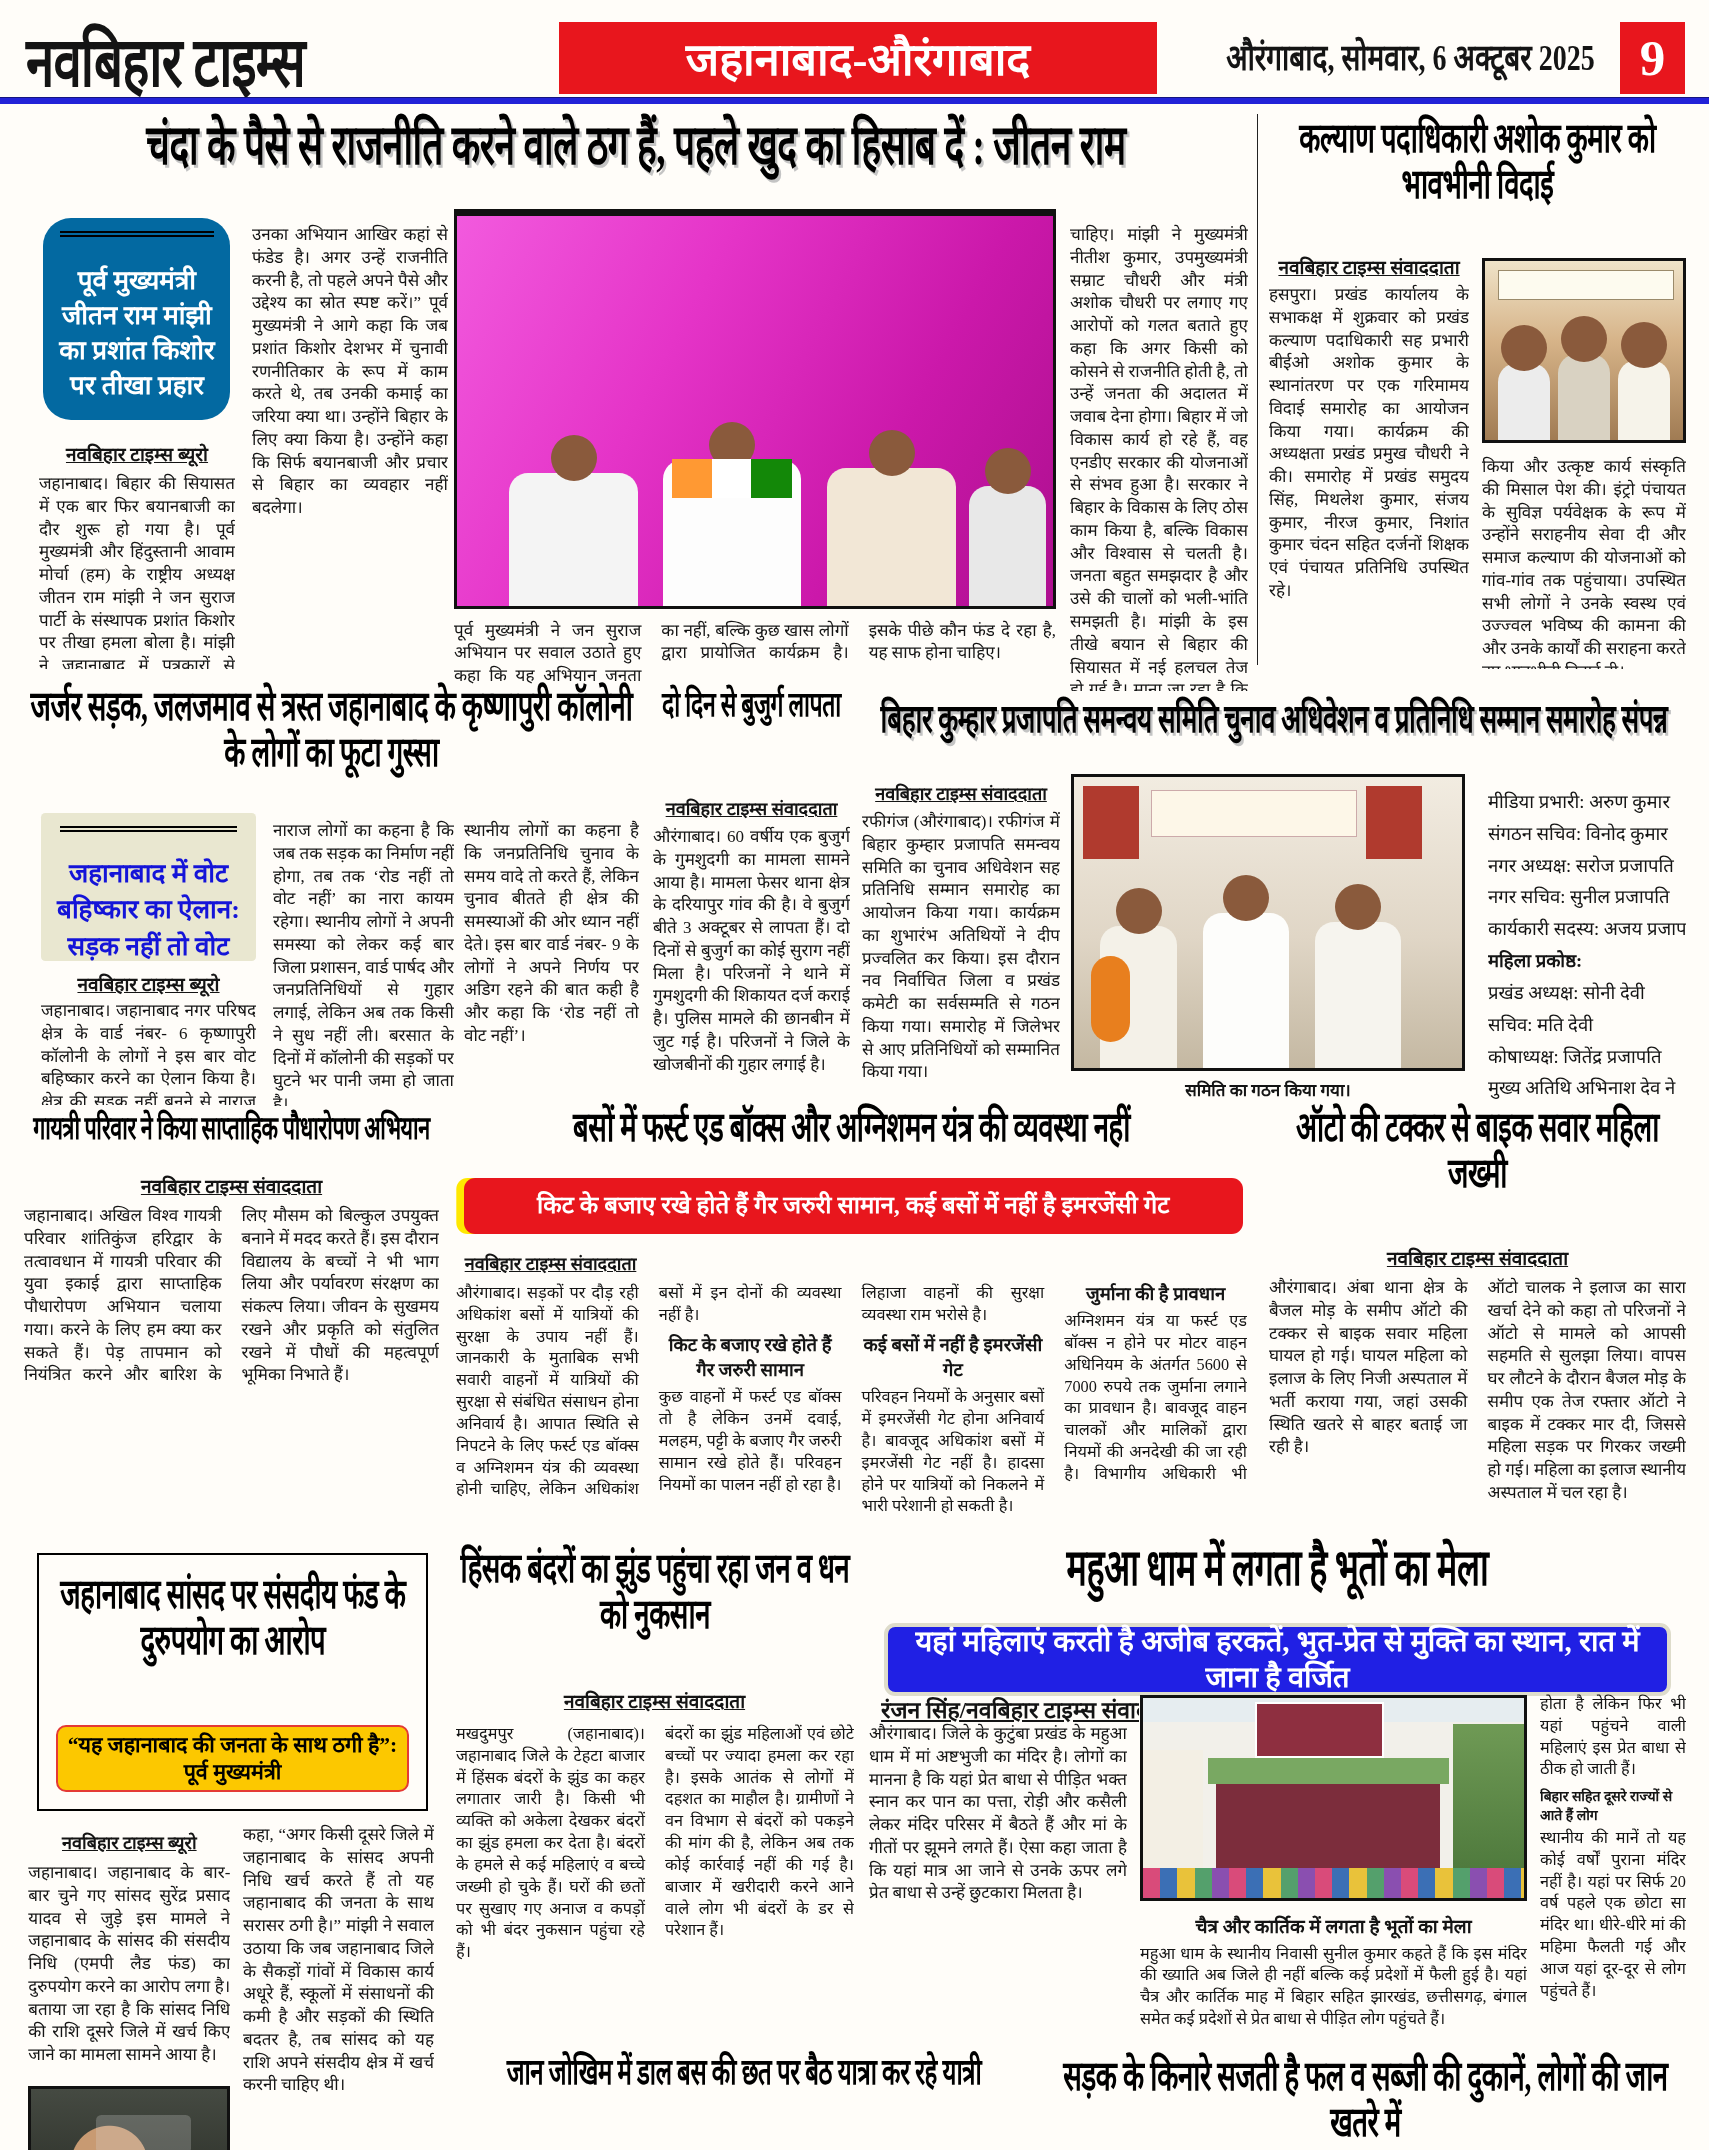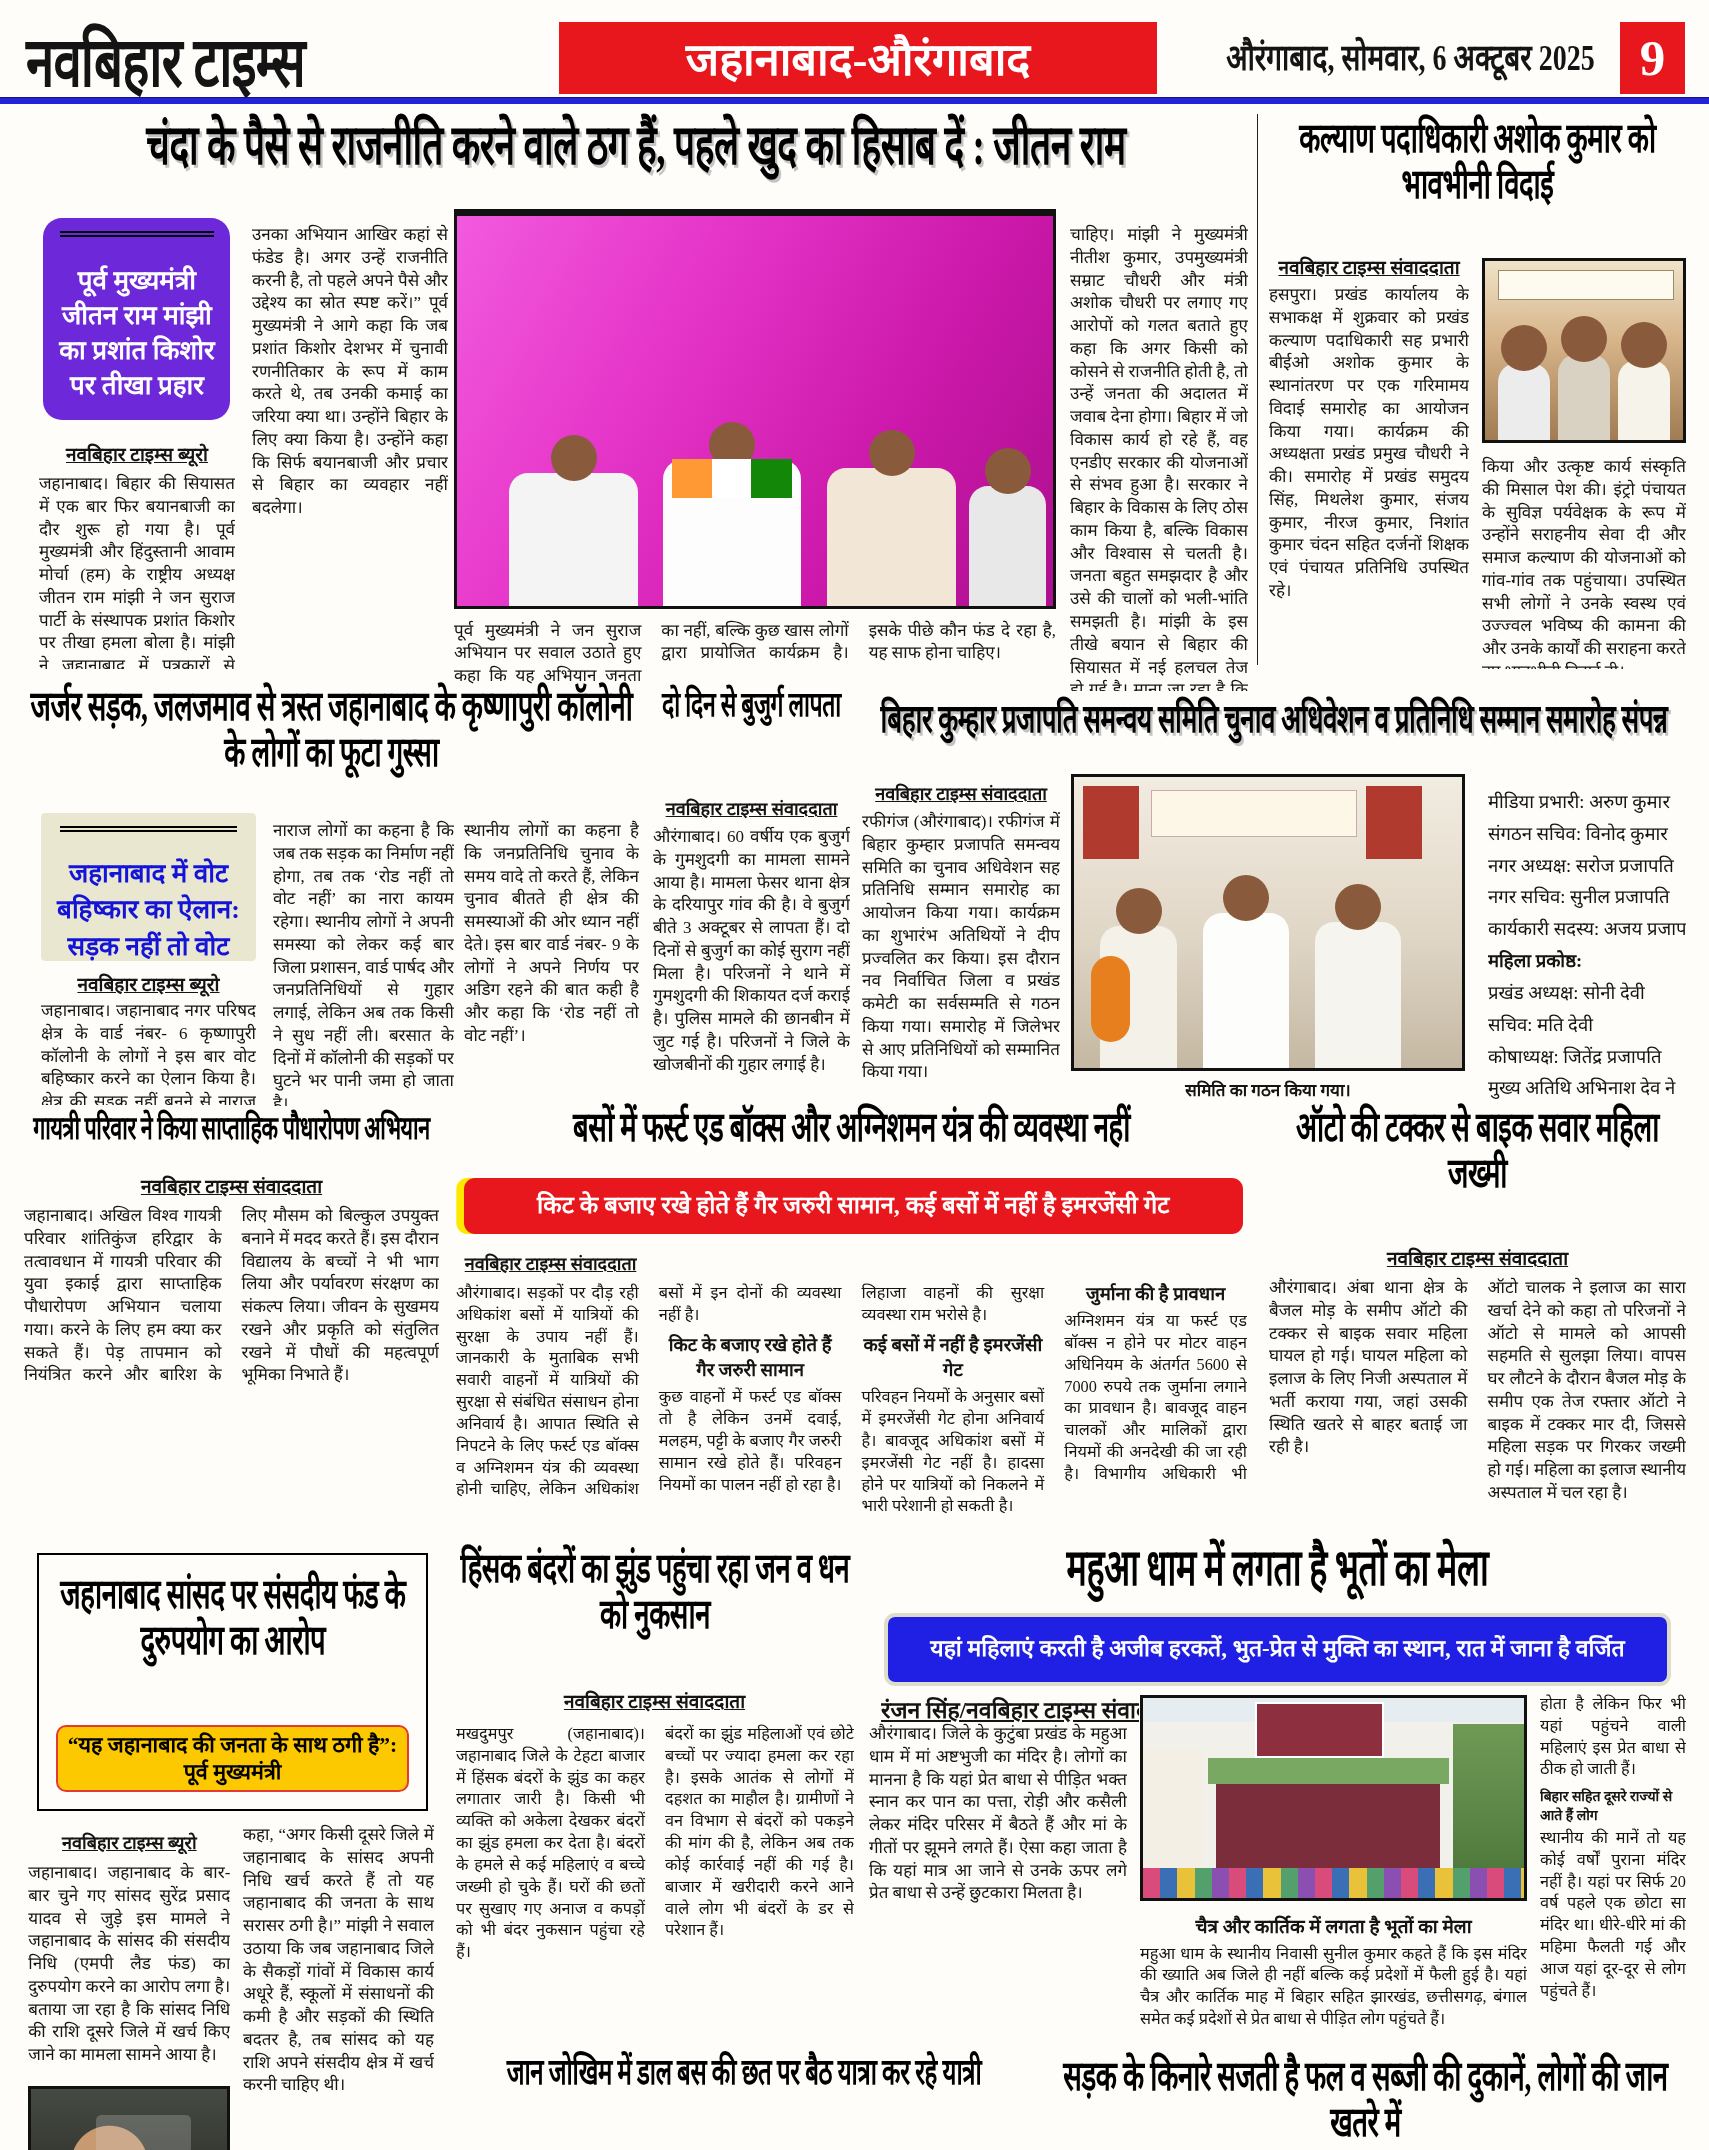--- a/index.html
+++ b/index.html
@@ -14,21 +14,21 @@
 .btxt p{margin:0 0 7.7px}
 .cols2{columns:2;column-gap:20px}
 .cols3{columns:3;column-gap:20px}
 .cols4{columns:4;column-gap:20px}
 .subhead{font-weight:700;text-align:center;font-size:18.5px;margin:5.2px 0 3.4px;break-inside:avoid}
 .photo{border:3.4px solid #111;overflow:hidden;position:absolute}
 .banner{display:flex;align-items:center;justify-content:center;text-align:center;font-weight:700;line-height:1.22;position:absolute}
 .red-banner{background:#e8161d;color:#fff;border-radius:11.2px;box-shadow:-7.7px 0 0 #ffe800}
 .blue-banner{background:#2020e4;color:#fff;border-radius:11.2px;border:4.3px solid #dedccb}
 .yellow-banner{background:#fcc800;color:#000;border-radius:10px;border:2.6px solid #e43a35}
-.kicker{background:#6d28d9;color:#fff;font-weight:700;text-align:center;border-radius:19px;padding:45px 13px 13px;position:absolute;overflow:hidden;line-height:1.35}
+.kicker{background:#0369a1;color:#fff;font-weight:700;text-align:center;border-radius:28px;padding:45px 13px 13px;position:absolute;overflow:hidden;line-height:1.35}
 .kicker::before,.cream-box::before,.notebox::before{content:"";position:absolute;left:9%;top:13px;width:82%;border-top:6.9px double #000}
 .cream-box{background:#e9e7d0;color:#1414d8;font-weight:700;text-align:center;border-radius:4.3px;padding:43px 11.2px 11.2px;position:absolute;overflow:hidden;line-height:1.4}
 .frame{border:2.6px solid #000;position:absolute}
 .vrule{position:absolute;width:1.3px;background:#222}
 .officer{font-size:18.5px;line-height:1.72;white-space:nowrap;overflow:hidden}
 .cap{font-size:17px;line-height:1.32;text-align:justify;overflow:hidden}
 .capc{font-size:17px;font-weight:700;text-align:center;overflow:hidden}
 .mast{font-weight:700;font-size:51px;letter-spacing:-0.9px;transform:scaleY(1.35);transform-origin:0 50%;white-space:nowrap}
 .secbox{background:#e8161d;color:#fff;font-weight:700;display:flex;align-items:center;justify-content:center;font-size:45px;transform-origin:50% 50%;white-space:nowrap}
 .datetxt{font-weight:700;font-size:28px;white-space:nowrap;text-align:center;transform:scaleY(1.3)}
@@ -175,21 +175,21 @@
     <div class="a headline h-lg" style="left:0;top:4.3px;width:398px">हिंसक बंदरों का झुंड पहुंचा रहा जन व धन को नुकसान</div>
     <div class="a byline" style="left:91px;top:148px;width:215px">नवबिहार टाइम्स संवाददाता</div>
     <div class="a btxt cols2" style="left:0;top:183px;width:398px;height:316px;font-size:16.3px">
       <p>मखदुमपुर (जहानाबाद)। जहानाबाद जिले के टेहटा बाजार में हिंसक बंदरों के झुंड का कहर लगातार जारी है। किसी भी व्यक्ति को अकेला देखकर बंदरों का झुंड हमला कर देता है। बंदरों के हमले से कई महिलाएं व बच्चे जख्मी हो चुके हैं। घरों की छतों पर सुखाए गए अनाज व कपड़ों को भी बंदर नुकसान पहुंचा रहे हैं।</p>
       <p>बंदरों का झुंड महिलाओं एवं छोटे बच्चों पर ज्यादा हमला कर रहा है। इसके आतंक से लोगों में दहशत का माहौल है। ग्रामीणों ने वन विभाग से बंदरों को पकड़ने की मांग की है, लेकिन अब तक कोई कार्रवाई नहीं की गई है। बाजार में खरीदारी करने आने वाले लोग भी बंदरों के डर से परेशान हैं।</p>
     </div>
   </section>
 
   <section class="a" style="left:869px;top:1540px;width:817px;height:505px">
     <div class="a headline" style="left:0;top:0;width:817px;font-size:34px;white-space:nowrap">महुआ धाम में लगता है भूतों का मेला</div>
-    <div class="banner blue-banner" style="left:15px;top:73px;width:787px;height:73px;font-size:23px">यहां महिलाएं करती है अजीब हरकतें, भुत-प्रेत से मुक्ति का स्थान, रात में जाना है वर्जित</div>
+    <div class="banner blue-banner" style="left:15px;top:83px;width:787px;height:73px;font-size:29px">यहां महिलाएं करती है अजीब हरकतें, भुत-प्रेत से मुक्ति का स्थान, रात में जाना है वर्जित</div>
     <div class="a byline" style="left:12px;top:153px;width:258px;font-size:23px">रंजन सिंह/नवबिहार टाइम्स संवाददाता</div>
     <div class="a btxt" style="left:0;top:183px;width:258px;height:320px">औरंगाबाद। जिले के कुटुंबा प्रखंड के महुआ धाम में मां अष्टभुजी का मंदिर है। लोगों का मानना है कि यहां प्रेत बाधा से पीड़ित भक्त स्नान कर पान का पत्ता, रोड़ी और कसैली लेकर मंदिर परिसर में बैठते हैं और मां के गीतों पर झूमने लगते हैं। ऐसा कहा जाता है कि यहां मात्र आ जाने से उनके ऊपर लगे प्रेत बाधा से उन्हें छुटकारा मिलता है।</div>
     <div class="photo ph-mahua" style="left:271px;top:155px;width:387px;height:206px">
       <div class="a" style="left:112px;top:4.3px;width:129px;height:56px;background:#8e2f40;border:2.6px solid #fff"></div>
       <div class="a" style="left:65px;top:60px;width:241px;height:26px;background:#79a862"></div>
       <div class="a" style="left:73px;top:86px;width:224px;height:86px;background:#7c2d3c"></div>
       <div class="a" style="left:0;top:52px;width:60px;height:120px;background:#f3efe4"></div>
       <div class="a" style="left:310px;top:26px;width:77px;height:146px;background:linear-gradient(180deg,#6f9a55,#4f7a3d)"></div>
       <div class="a" style="left:0;bottom:0;width:387px;height:30px;background:repeating-linear-gradient(90deg,#d94b7a 0 17px,#3b6fb5 17px 34px,#e9c23a 34px 52px,#54a06c 52px 69px,#8a4fb0 69px 86px)"></div>
     </div>

